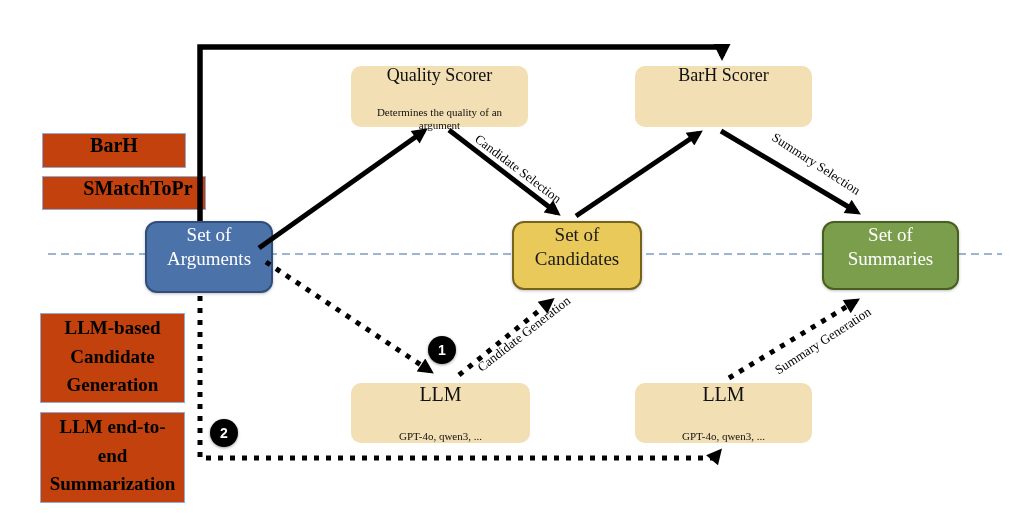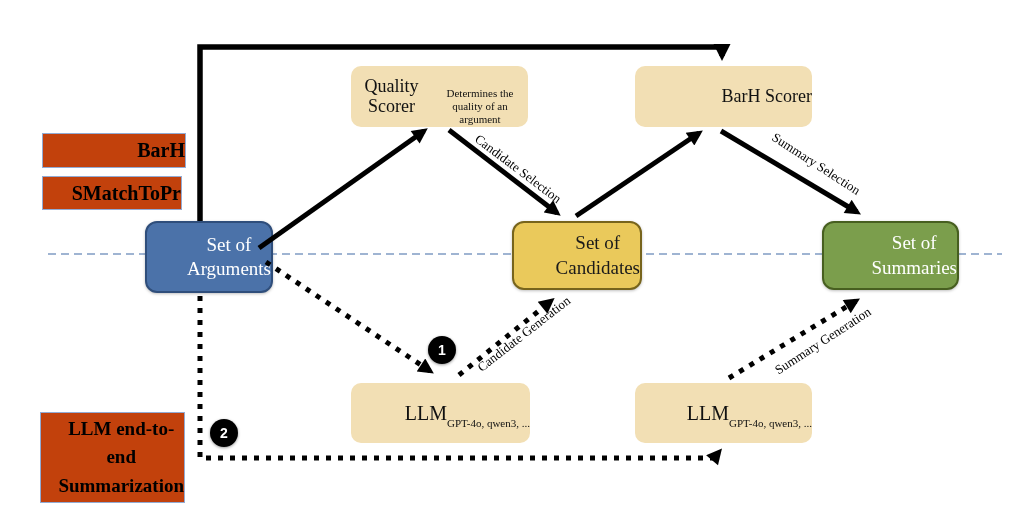--- a/index.html
+++ b/index.html
@@ -1,22 +1,22 @@
 <!DOCTYPE html>
 <html><head>
 <meta charset="utf-8">
 <style>
   html,body{margin:0;padding:0;background:#ffffff;}
   .stage{
     position:relative;width:1024px;height:513px;background:#ffffff;overflow:hidden;
     font-family:"Liberation Serif","DejaVu Serif",serif;color:#111;
   }
   .layer{position:absolute;left:0;top:0;width:1024px;height:513px;pointer-events:none;}
-  .node{position:absolute;box-sizing:border-box;display:flex;flex-direction:row;
-        align-items:center;justify-content:flex-end;text-align:center;}
+  .node{position:absolute;box-sizing:border-box;display:flex;flex-direction:column;
+        align-items:center;justify-content:space-between;text-align:center;}
   .ml{white-space:pre-line;}
   
   .setbox{border-radius:12px;font-size:19px;line-height:1.28;
           box-shadow:0 1px 3px rgba(0,0,0,.25);margin-left:10px;}
   .args{left:135px;top:221px;width:128px;height:72px;background:#4B72A9;
         border:2.5px solid #2F4E7B;color:#ffffff;}
   .cands{left:502px;top:221px;width:130px;height:69px;background:#EAC95B;
          border:2.5px solid #77641C;color:#1a1a1a;}
   .sums{left:812px;top:221px;width:137px;height:69px;background:#7B9E4C;
         border:2.5px solid #475F20;color:#ffffff;}
@@ -25,21 +25,21 @@
   .qual{left:351px;top:66px;width:177px;height:61px;}
   .match{left:635px;top:66px;width:177px;height:61px;}
   .llm1{left:351px;top:383px;width:179px;height:60px;}
   .llm2{left:635px;top:383px;width:177px;height:60px;}
   .tan .t1{font-size:18px;line-height:1.1;}
   .llm1 .t1,.llm2 .t1{font-size:20px;}
   .tan .t2{font-size:11px;line-height:1.18;margin-top:20px;}
   
   .legend{background:#c2410c;border:1.5px solid #92ABD4;font-weight:bold;color:#000;}
   .barh{left:42px;top:133px;width:144px;height:35px;font-size:20px;}
-  .smatch{left:42px;top:176px;width:140px;height:34px;font-size:20px;padding-left:28px;}
+  .smatch{left:42px;top:176px;width:164px;height:34px;font-size:20px;padding-left:28px;}
   .llmcg{left:40px;top:313px;width:145px;height:90px;font-size:19px;line-height:1.5;}
   .llme2e{left:40px;top:412px;width:145px;height:91px;font-size:19px;line-height:1.5;}
   
   .elabel{position:absolute;font-size:13px;color:#000;white-space:nowrap;}
   .cs{left:518px;top:169px;transform:translate(-50%,-50%) rotate(37deg);}
   .ss{left:816px;top:164px;transform:translate(-50%,-50%) rotate(33deg);}
   .cg{left:524px;top:334px;transform:translate(-50%,-50%) rotate(-38deg);}
   .sg{left:823px;top:341px;transform:translate(-50%,-50%) rotate(-33deg);}
   
   .badge{position:absolute;width:28px;height:28px;border-radius:50%;background:#000;
@@ -56,20 +56,25 @@
 
   <svg class="layer" viewBox="0 0 1024 513">
     <line x1="48" y1="254" x2="1002" y2="254" stroke="#9FB4D2" stroke-width="2" stroke-dasharray="8 5"></line>
   </svg>
 
   <div class="node legend barh">
     <span class="ml">BarH</span>
   </div>
   <div class="node legend smatch">
     <span class="ml">SMatchToPr</span>
+  </div>
+  <div class="node legend llmcg">
+    <span class="ml">LLM-based
+Candidate
+Generation</span>
   </div>
   <div class="node legend llme2e">
     <span class="ml">LLM end-to-
 end
 Summarization</span>
   </div>
 
   <div class="node setbox args">
     <span class="ml">Set of
 Arguments</span>

